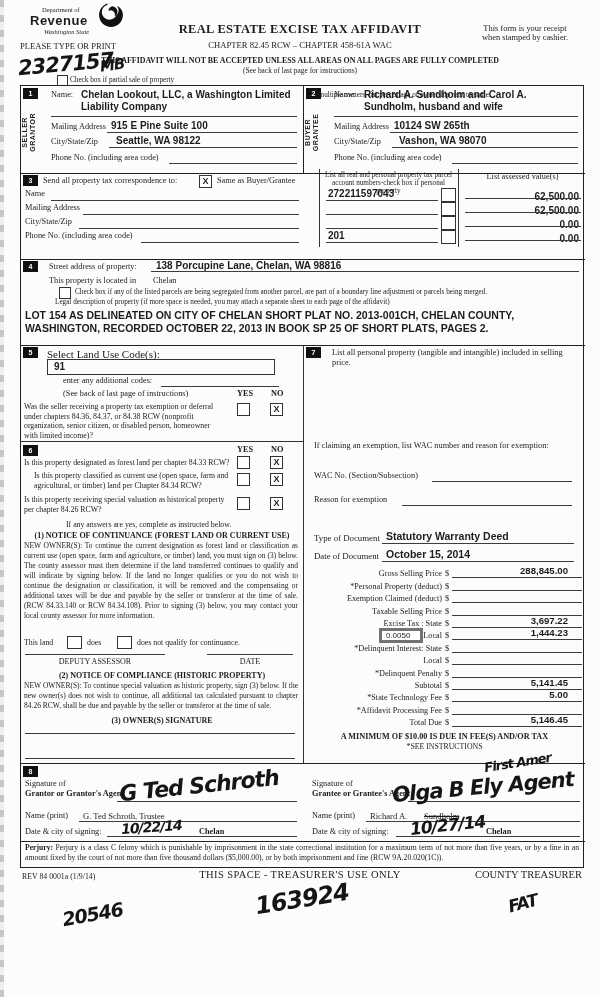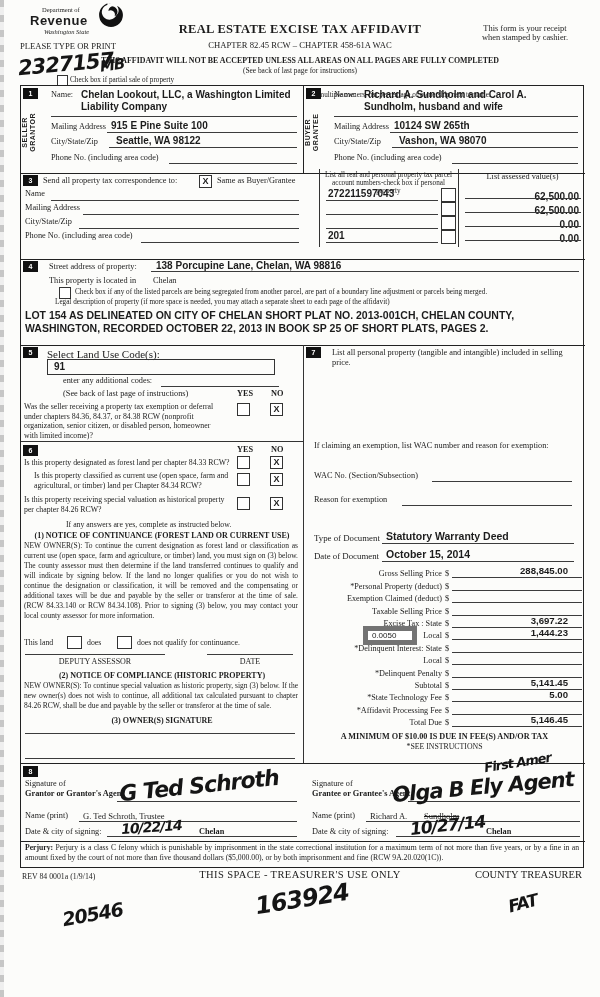--- a/index.html
+++ b/index.html
@@ -20,22 +20,22 @@
   .numbox{width:15px;height:11px;background:#111;color:#fff;font-family:"Liberation Sans",sans-serif;
       font-size:7px;font-weight:bold;display:flex;align-items:center;justify-content:center;}
   .sidelabel{font-family:"Liberation Sans",sans-serif;font-weight:bold;font-size:7px;letter-spacing:.5px;
       transform:rotate(-90deg);transform-origin:center;white-space:nowrap;text-align:center;line-height:1.2;}
   .hand{font-family:"DejaVu Sans",sans-serif;font-style:italic;font-weight:bold;color:#151515;letter-spacing:-1px;}
   .money-row{display:flex;align-items:flex-end;height:12.4px;}
   .money-lbl{width:138px;text-align:right;font-size:8.2px;white-space:nowrap;}
   .money-dollar{width:10px;text-align:center;font-size:8.2px;}
   .money-line{flex:1;border-bottom:1px solid #3c3c3c;text-align:right;padding-right:14px;
       font-family:"Liberation Sans",sans-serif;font-weight:bold;font-size:9.6px;height:12px;}
-  .ratebox{border:5px solid #737373;font-family:"Liberation Sans",sans-serif;font-weight:normal;font-size:8px;
-      padding:0 16px 0 4px;margin-right:6px;background:#fff;}
+  .ratebox{border:3px solid #737373;font-family:"Liberation Sans",sans-serif;font-weight:normal;font-size:8px;
+      padding:0 10px 0 4px;margin-right:0;background:#fff;}
   .struck{text-decoration:line-through;padding-left:8px;}
   .para{font-size:7.5px;line-height:10px;text-align:justify;}
   .q{font-size:7.8px;line-height:9.6px;}
 </style>
 </head>
 <body>
 
 <div class="page">
   <div class="scan-edge"></div>
 

